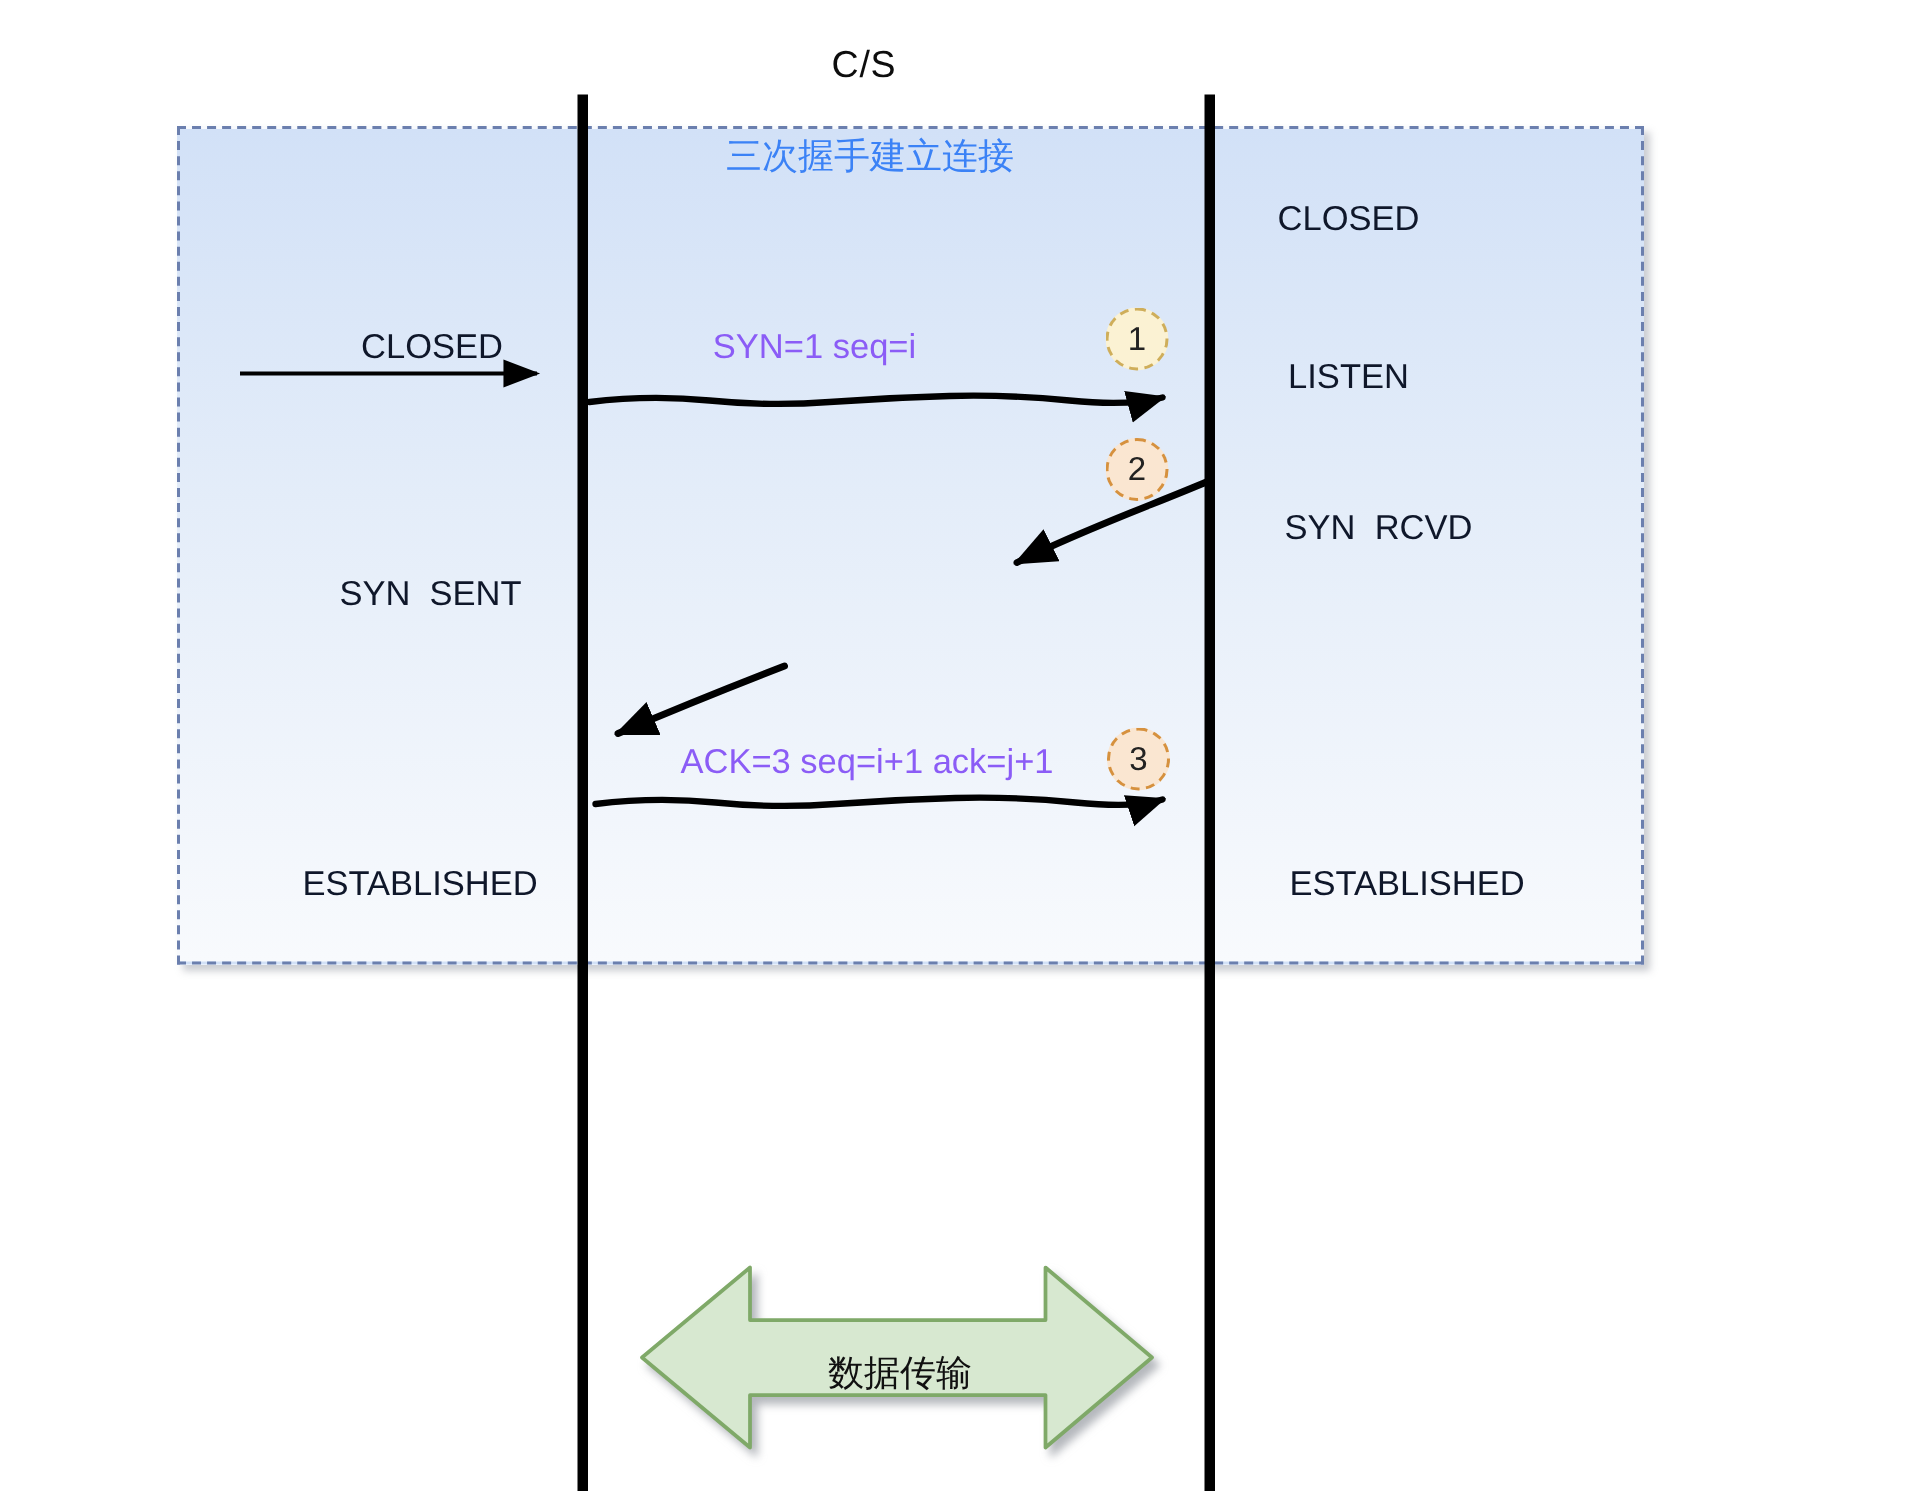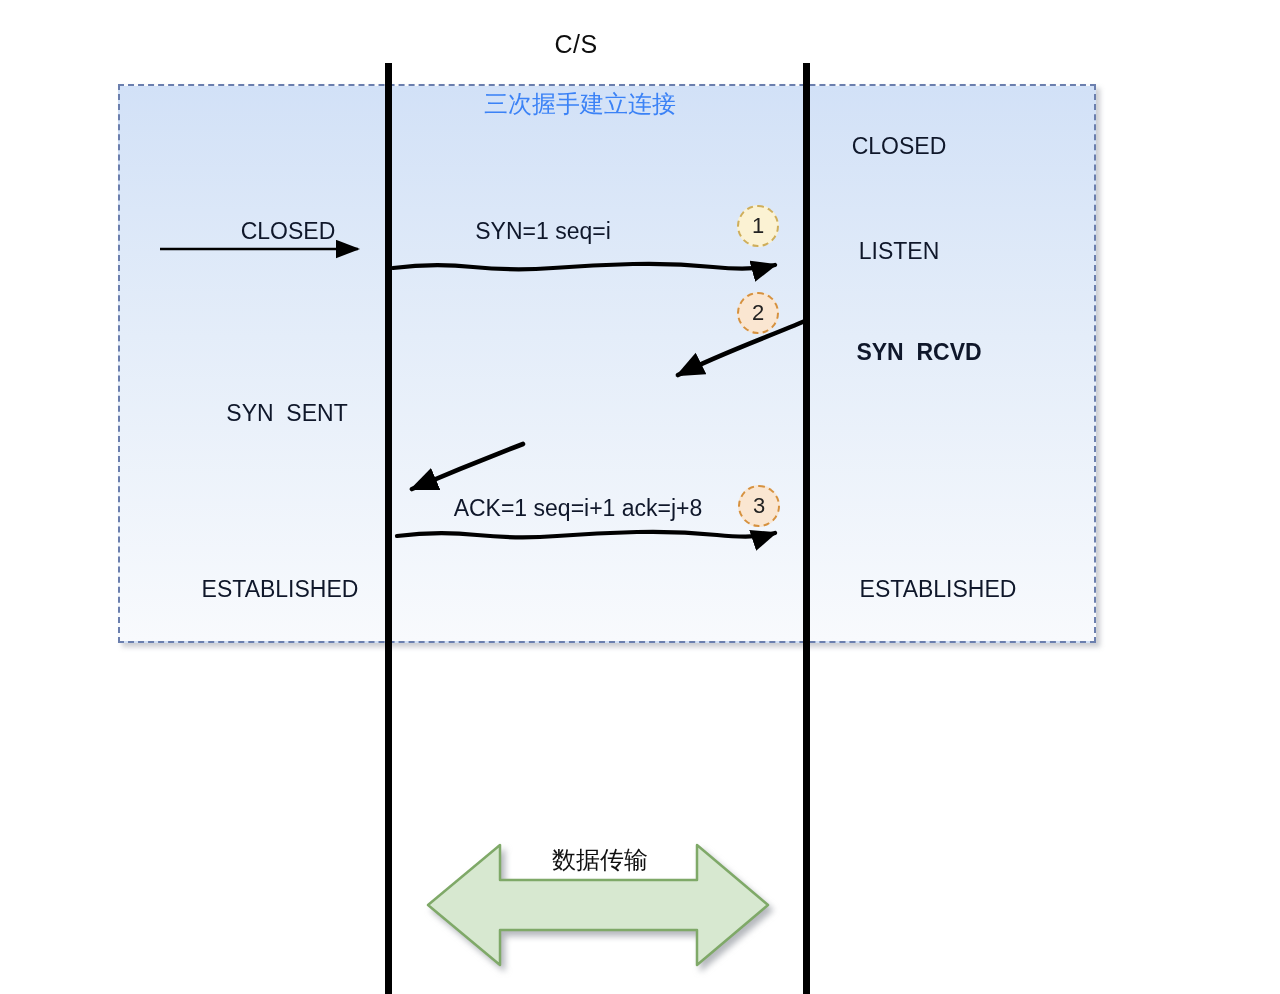--- a/index.html
+++ b/index.html
@@ -27,21 +27,21 @@
   #box-title{
     left:580px;top:104px;font-size:24px;color:#3b82f6;
   }
   .lifeline{
     top:63px;height:931px;width:7px;background:#000;
   }
   #client-line{left:385px;}
   #server-line{left:803px;}
 
   .state-label{font-size:23px;color:#0f172a;}
-  .msg-label{font-size:23px;color:#0f172a;}
+  .msg-label{font-size:23px;color:#8b5cf6;}
   .two-line{white-space:pre-line;line-height:1.2;}
 
   .step-badge{
     width:42px;height:42px;border-radius:50%;
     display:flex;align-items:center;justify-content:center;
     font-size:22px;color:#222;
     box-sizing:border-box;
     transform:translate(-50%,-50%);
   }
   .badge-yellow{
@@ -67,30 +67,30 @@
   <div class="abs centered" id="page-title" style="left:576px;top:44px;">C/S</div>
 
   <div class="abs" id="handshake-box"></div>
 
   <div class="abs centered" id="box-title">三次握手建立连接</div>
 
   <div class="abs lifeline" id="client-line"></div>
   <div class="abs lifeline" id="server-line"></div>
 
   <div class="abs centered state-label" style="left:288px;top:231px;">CLOSED</div>
-  <div class="abs centered state-label" style="left:287px;top:413px;">SYN  SENT</div>
+  <div class="abs centered state-label" style="left:287px;top:396px;">SYN  SENT</div>
   <div class="abs centered state-label" style="left:280px;top:589px;">ESTABLISHED</div>
 
   <div class="abs centered state-label" style="left:899px;top:146px;">CLOSED</div>
   <div class="abs centered state-label" style="left:899px;top:251px;">LISTEN</div>
-  <div class="abs centered state-label" style="left:919px;top:352px;font-weight:bold;">SYN  RCVD</div>
+  <div class="abs centered state-label" style="left:919px;top:352px;">SYN  RCVD</div>
   <div class="abs centered state-label" style="left:938px;top:589px;">ESTABLISHED</div>
 
   <div class="abs centered msg-label" style="left:543px;top:231px;">SYN=1 seq=i</div>
-  <div class="abs centered msg-label" style="left:578px;top:508px;">ACK=1 seq=i+1 ack=j+8</div>
+  <div class="abs centered msg-label" style="left:578px;top:508px;">ACK=3 seq=i+1 ack=j+1</div>
 
   <div class="abs step-badge badge-yellow" style="left:758px;top:226px;">
     <span>1</span>
   </div>
   <div class="abs step-badge badge-orange" style="left:758px;top:313px;">
     <span>2</span>
   </div>
   <div class="abs step-badge badge-orange" style="left:759px;top:506px;">
     <span>3</span>
   </div>
@@ -111,15 +111,15 @@
 
     <path d="M805,321 C770,336 722,353 678,375" stroke="#000" stroke-width="4.6" fill="none" stroke-linecap="round" marker-end="url(#head-thick)"></path>
 
     <path d="M523,444 C492,456 452,472 412,489" stroke="#000" stroke-width="4.6" fill="none" stroke-linecap="round" marker-end="url(#head-thick)"></path>
 
     <path d="M397,536 q 40,-5 80,-1 t 80,1 t 80,-4 t 80,3 t 58,-2" stroke="#000" stroke-width="4.2" fill="none" stroke-linecap="round" marker-end="url(#head-thick)"></path>
 
     <polygon points="428,905 500,845 500,880 697,880 697,845 768,905 697,965 697,930 500,930 500,965" fill="#d7e8d0" stroke="#7fa968" stroke-width="2.5" stroke-linejoin="round" style="filter:drop-shadow(4px 5px 3px rgba(120,125,135,0.55));"></polygon>
   </svg>
 
-  <div class="abs centered" id="data-transfer-label" style="left:600px;top:860px;">数据传输</div>
+  <div class="abs centered" id="data-transfer-label" style="left:600px;top:915px;">数据传输</div>
 
 </div>
 
 </body></html>

